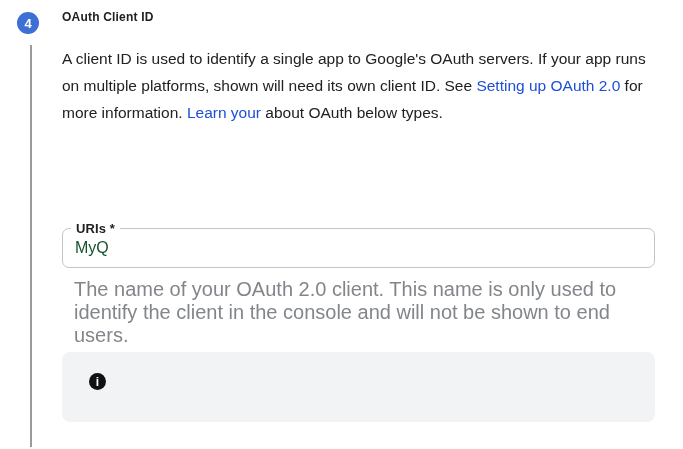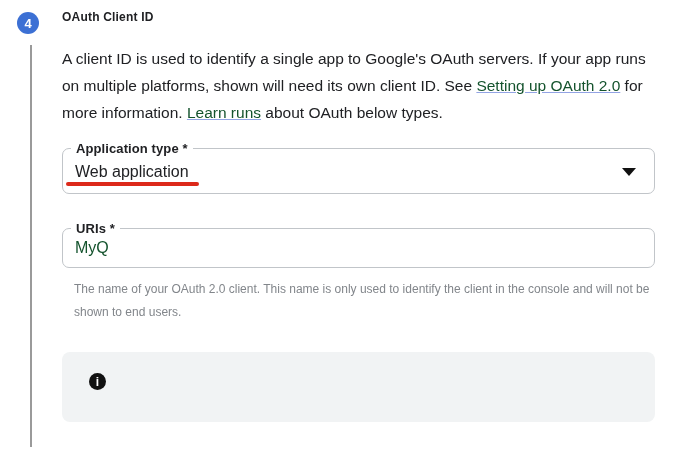--- a/index.html
+++ b/index.html
@@ -48,22 +48,21 @@
   
   .intro {
     position: absolute;
     left: 62px; top: 45px;
     width: 596px;
     font-size: 15.5px;
     line-height: 27px;
     color: #202124;
   }
   a.link {
-    color: #14532d;
-    text-decoration: underline;
+    color: #1d4ed8;
     text-decoration-color: #93a4e4;
     cursor: pointer;
   }
 
   
   .field {
     position: absolute;
     left: 62px;
     width: 593px;
     border: 1px solid #c1c5c9;
@@ -114,21 +113,21 @@
     font-family: "Liberation Sans", sans-serif;
     font-size: 16px;
     color: #14532d;
     background: transparent;
   }
 
   .helper-text {
     position: absolute;
     left: 74px; top: 278px;
     width: 577px;
-    font-size: 12px;
+    font-size: 20px;
     line-height: 23px;
     color: #82868b;
   }
 
   
   .info-box {
     position: absolute;
     left: 62px; top: 352px;
     width: 593px; height: 70px;
     background: #f1f3f4;
@@ -163,28 +162,22 @@
 <div class="screen">
 
   <div class="step-badge">
     <span>4</span>
   </div>
 
   <h1 class="page-title">OAuth Client ID</h1>
 
   <div class="connector-line"></div>
 
-  <p class="intro"><span>A client ID is used to identify a single app to Google's OAuth servers. If your app runs on multiple platforms, shown will need its own client ID. See </span><a class="link">Setting up OAuth 2.0</a><span> for more information. </span><a class="link">Learn runs</a><span> about OAuth below types.</span></p>
+  <p class="intro"><span>A client ID is used to identify a single app to Google's OAuth servers. If your app runs on multiple platforms, shown will need its own client ID. See </span><a class="link">Setting up OAuth 2.0</a><span> for more information. </span><a class="link">Learn your</a><span> about OAuth below types.</span></p>
 
-  <div class="field field-select">
-    <span class="field-label">Application type *</span>
-    <span class="select-value">Web application</span>
-    <span class="red-underline"></span>
-    <span class="dropdown-arrow"></span>
-  </div>
 
   <div class="field field-name">
     <span class="field-label">URIs *</span>
     <input class="name-input" type="text" value="MyQ" style="">
   </div>
 
   <p class="helper-text">The name of your OAuth 2.0 client. This name is only used to identify the client in the console and will not be shown to end users.</p>
 
   <div class="info-box">
     <span class="info-icon">i</span>

